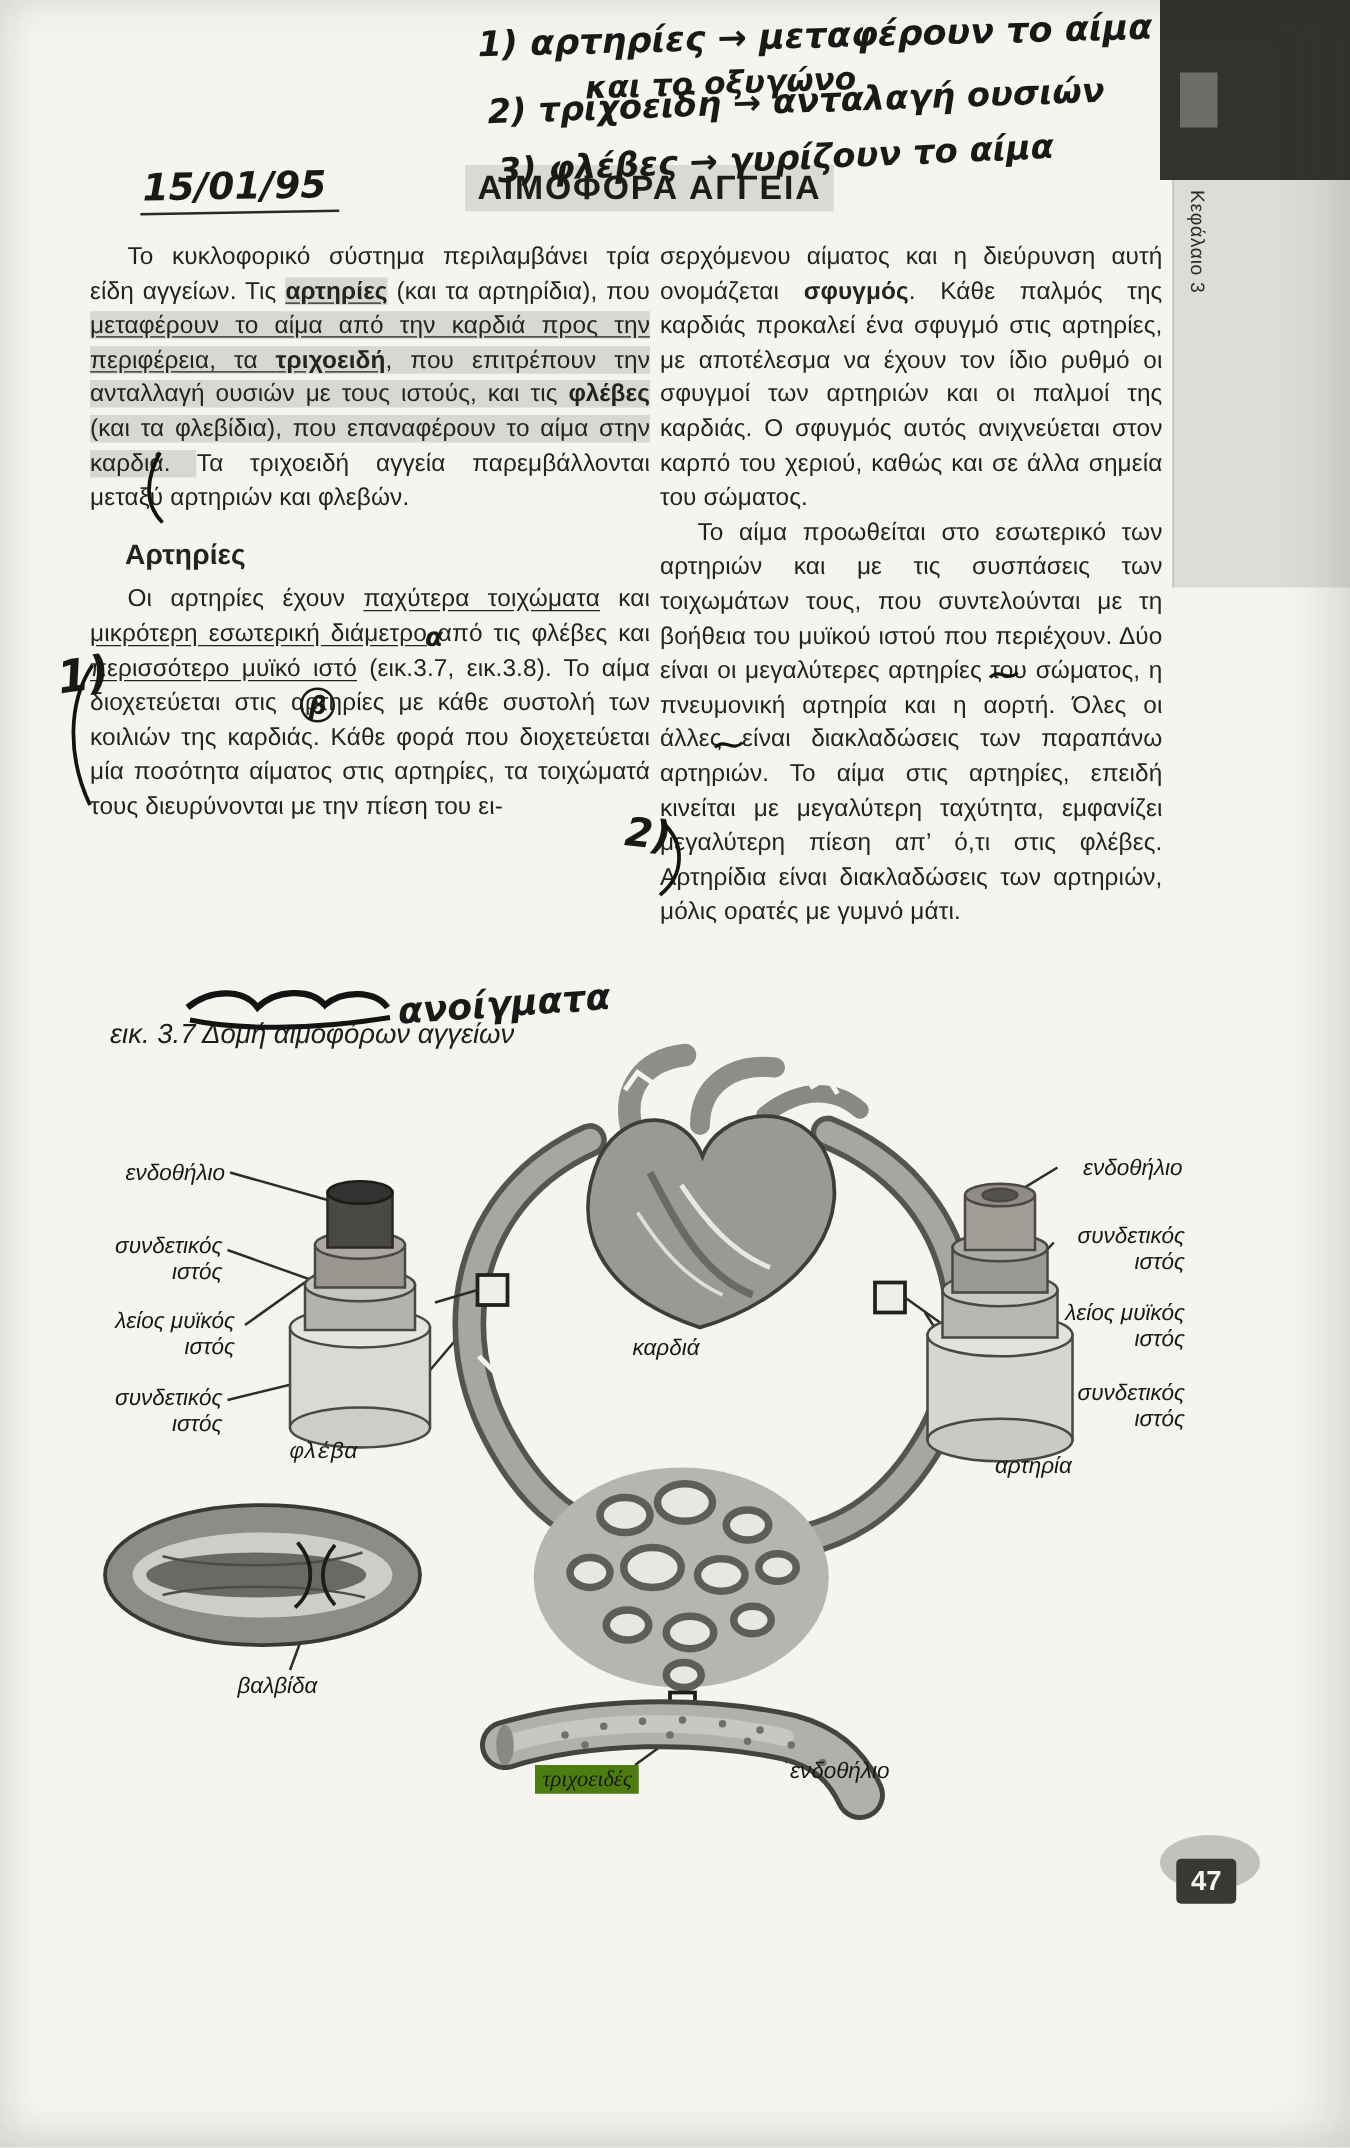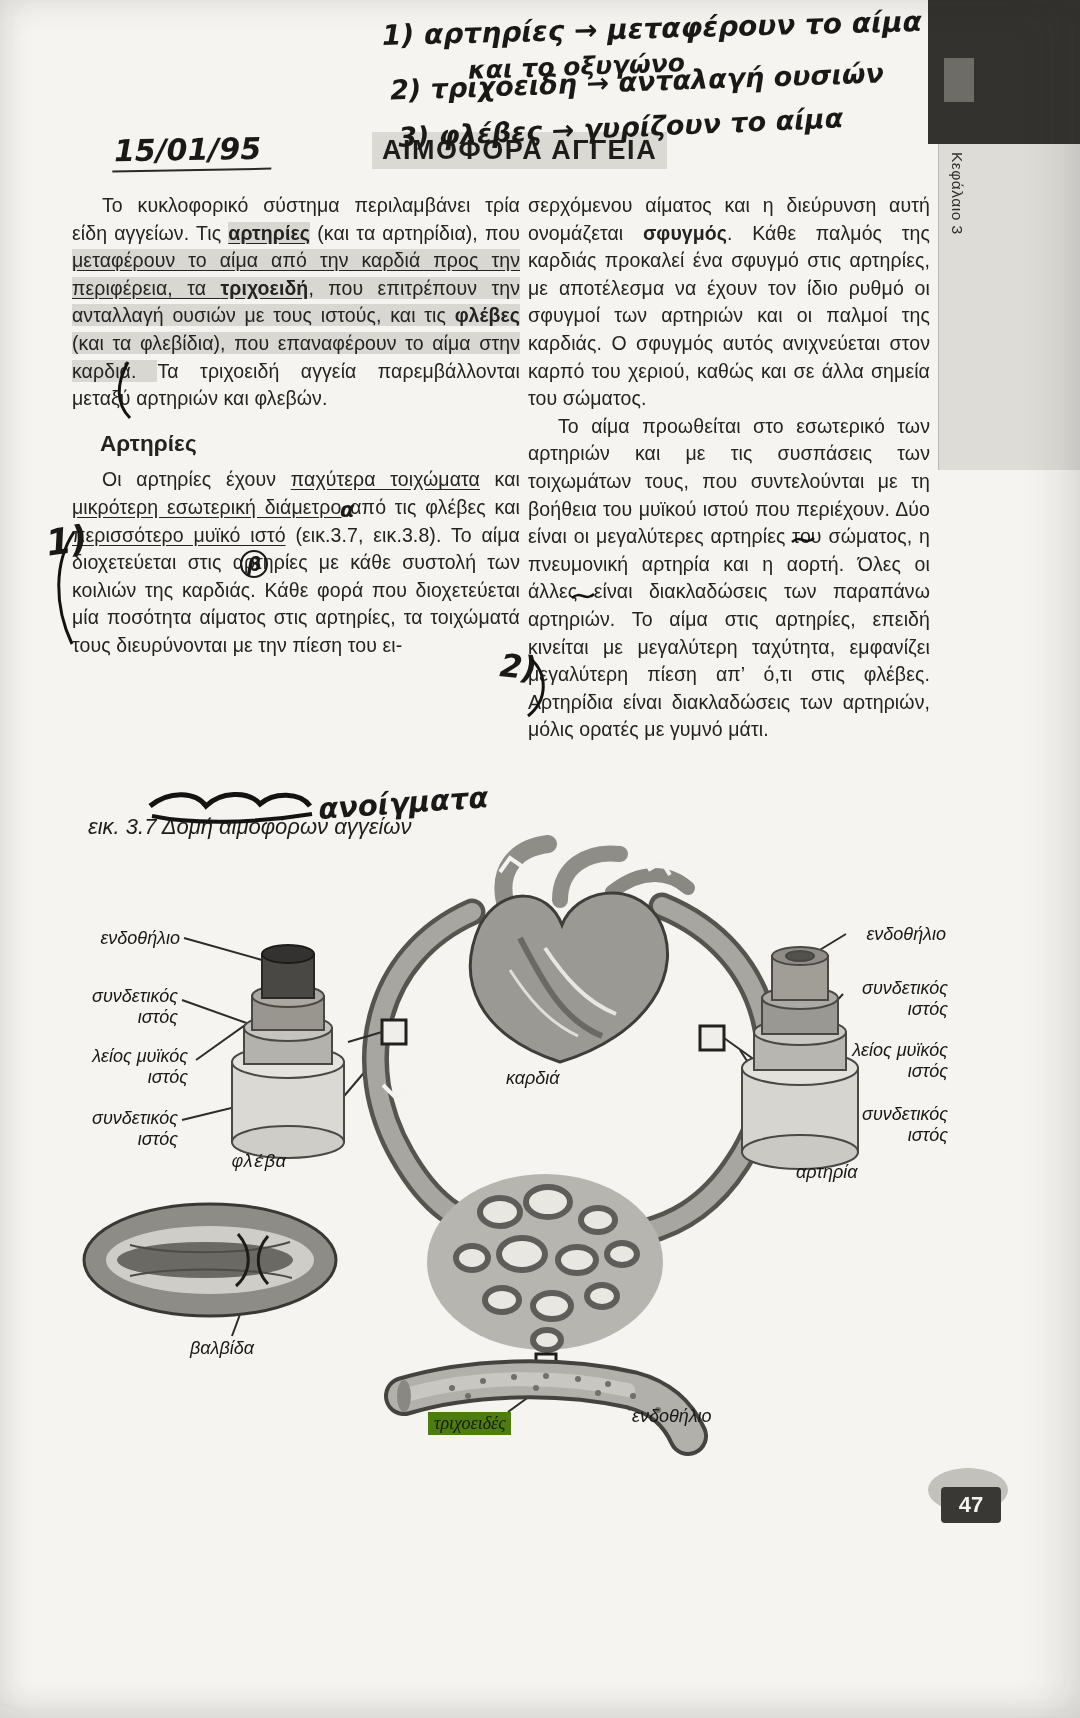--- a/index.html
+++ b/index.html
@@ -24,21 +24,21 @@
   
   .fig-label{position:absolute;font-style:italic;font-size:18px;line-height:21px;color:#191817;z-index:15;}
   .right-al{text-align:right;}
   
   .edge-strip{position:absolute;left:938px;top:0;width:142px;height:470px;background:#dedcd7;border-left:1px solid #b9b7b2;}
   .corner-dark{position:absolute;left:928px;top:0;width:152px;height:144px;background:#34322e;z-index:6;}
   .corner-notch{position:absolute;left:944px;top:58px;width:30px;height:44px;background:#6e6c66;z-index:7;}
   .chapter-tab{position:absolute;left:948px;top:152px;height:150px;writing-mode:vertical-rl;
          font-size:15.5px;color:#2e2d2b;z-index:8;letter-spacing:.5px;}
   .page-tab-ellipse{position:absolute;left:928px;top:1468px;width:80px;height:44px;background:#c3c1bb;border-radius:50%;z-index:8;}
-  .page-number{position:absolute;left:941px;top:1487px;width:60px;height:36px;background:#3a3834;color:#f4f3ef;
+  .page-number{position:absolute;left:941px;top:1487px;width:48px;height:36px;background:#3a3834;color:#f4f3ef;
          font-weight:700;font-size:22px;display:flex;align-items:center;justify-content:center;border-radius:4px;z-index:9;}
   .caption{position:absolute;left:88px;top:814px;font-style:italic;font-size:22px;color:#1e1d1c;z-index:12;}
   svg{display:block;}
   .art{position:absolute;left:0;top:830px;z-index:10;}
   .overlay{position:absolute;left:0;top:0;z-index:30;pointer-events:none;}
 </style>
 </head>
 <body>
 
 <div class="page">

